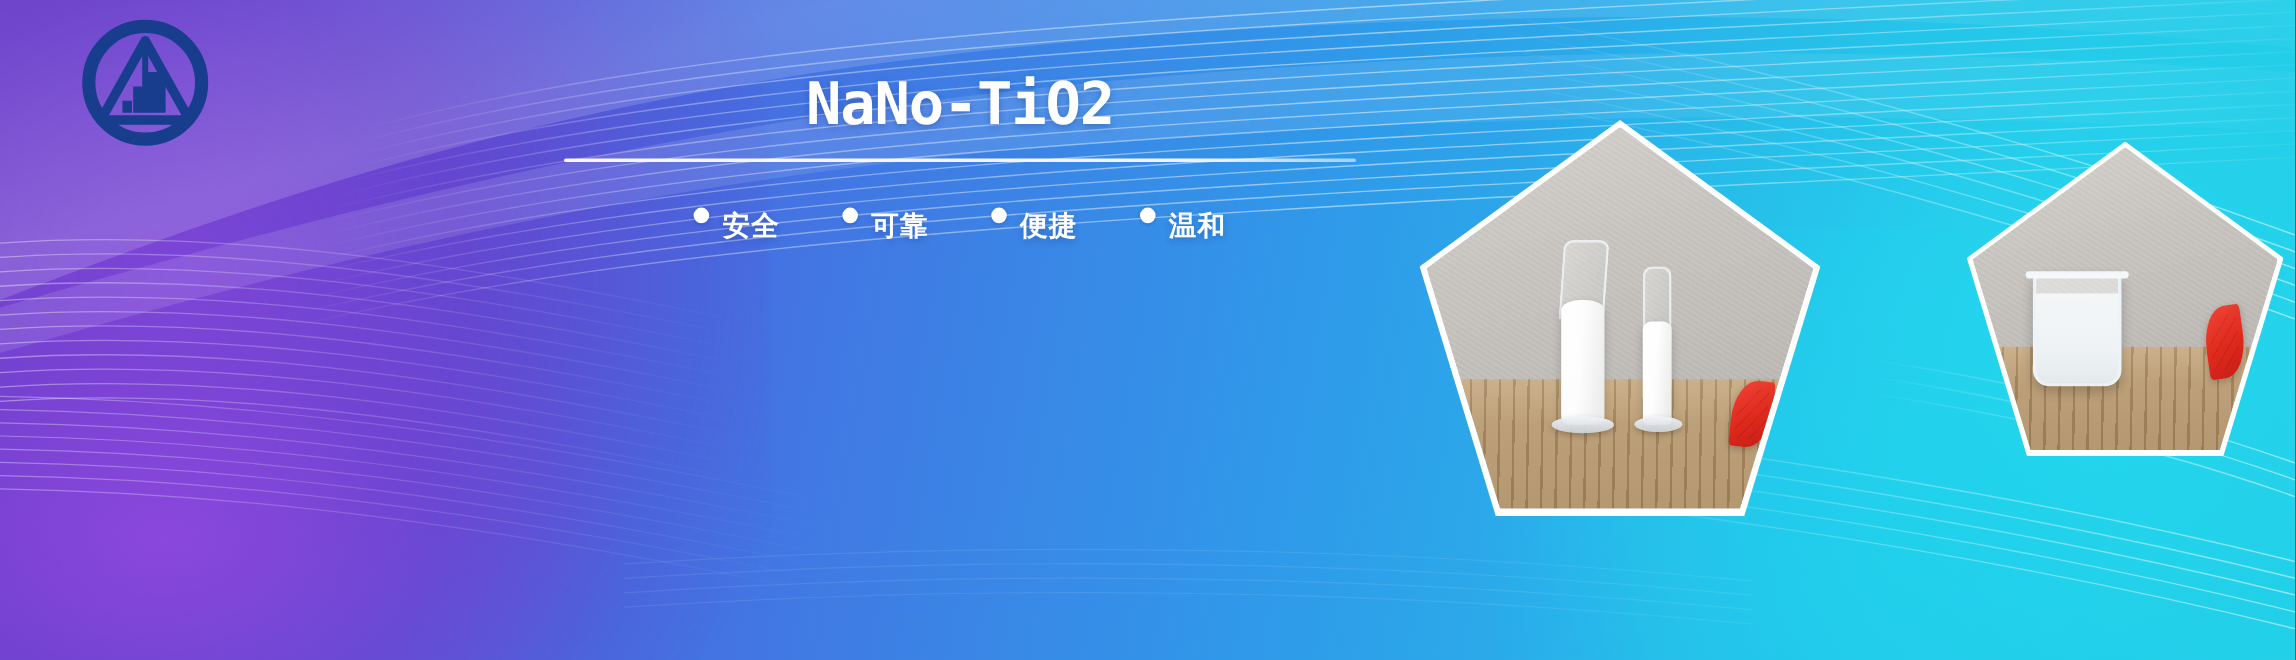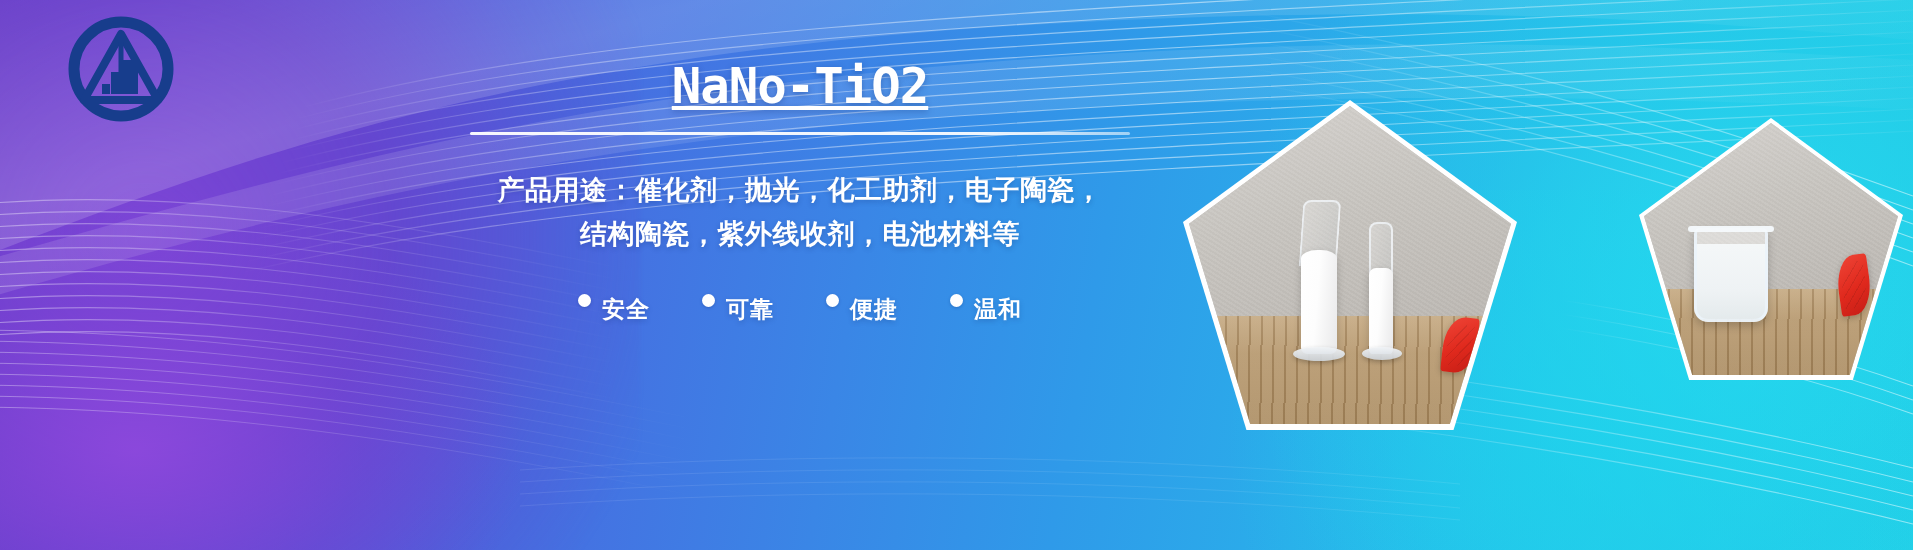--- a/index.html
+++ b/index.html
@@ -88,21 +88,20 @@
   }
   .title{
     font-family:"DejaVu Sans Mono","Liberation Mono",monospace;
     font-size:49px;
     font-weight:700;
     letter-spacing:-1px;
     line-height:1.02;
     color:#ffffff;
     text-shadow:0 2px 6px rgba(20,50,120,.35);
     white-space:nowrap;
-    text-decoration:underline;
   }
   .divider{
     margin:20px auto 0;
     width:100%;
     height:3px;
     background:linear-gradient(90deg, rgba(255,255,255,.95) 0%, rgba(255,255,255,.92) 78%, rgba(255,255,255,.55) 100%);
     border-radius:2px;
   }
   .desc{
     margin-top:34px;
@@ -354,24 +353,20 @@
       </svg>
     </div>
   </div>
 
   <div class="content">
 
     <div class="title">NaNo-TiO2</div>
 
     <div class="divider"></div>
 
-    <div class="desc">
-      <span class="desc-line">产品用途：催化剂，抛光，化工助剂，电子陶瓷，</span>
-      <span class="desc-line">结构陶瓷，紫外线收剂，电池材料等</span>
-    </div>
 
     <div class="features">
       <div class="feature">
         <span class="dot"></span>
         <span>安全</span>
       </div>
       <div class="feature">
         <span class="dot"></span>
         <span>可靠</span>
       </div>

